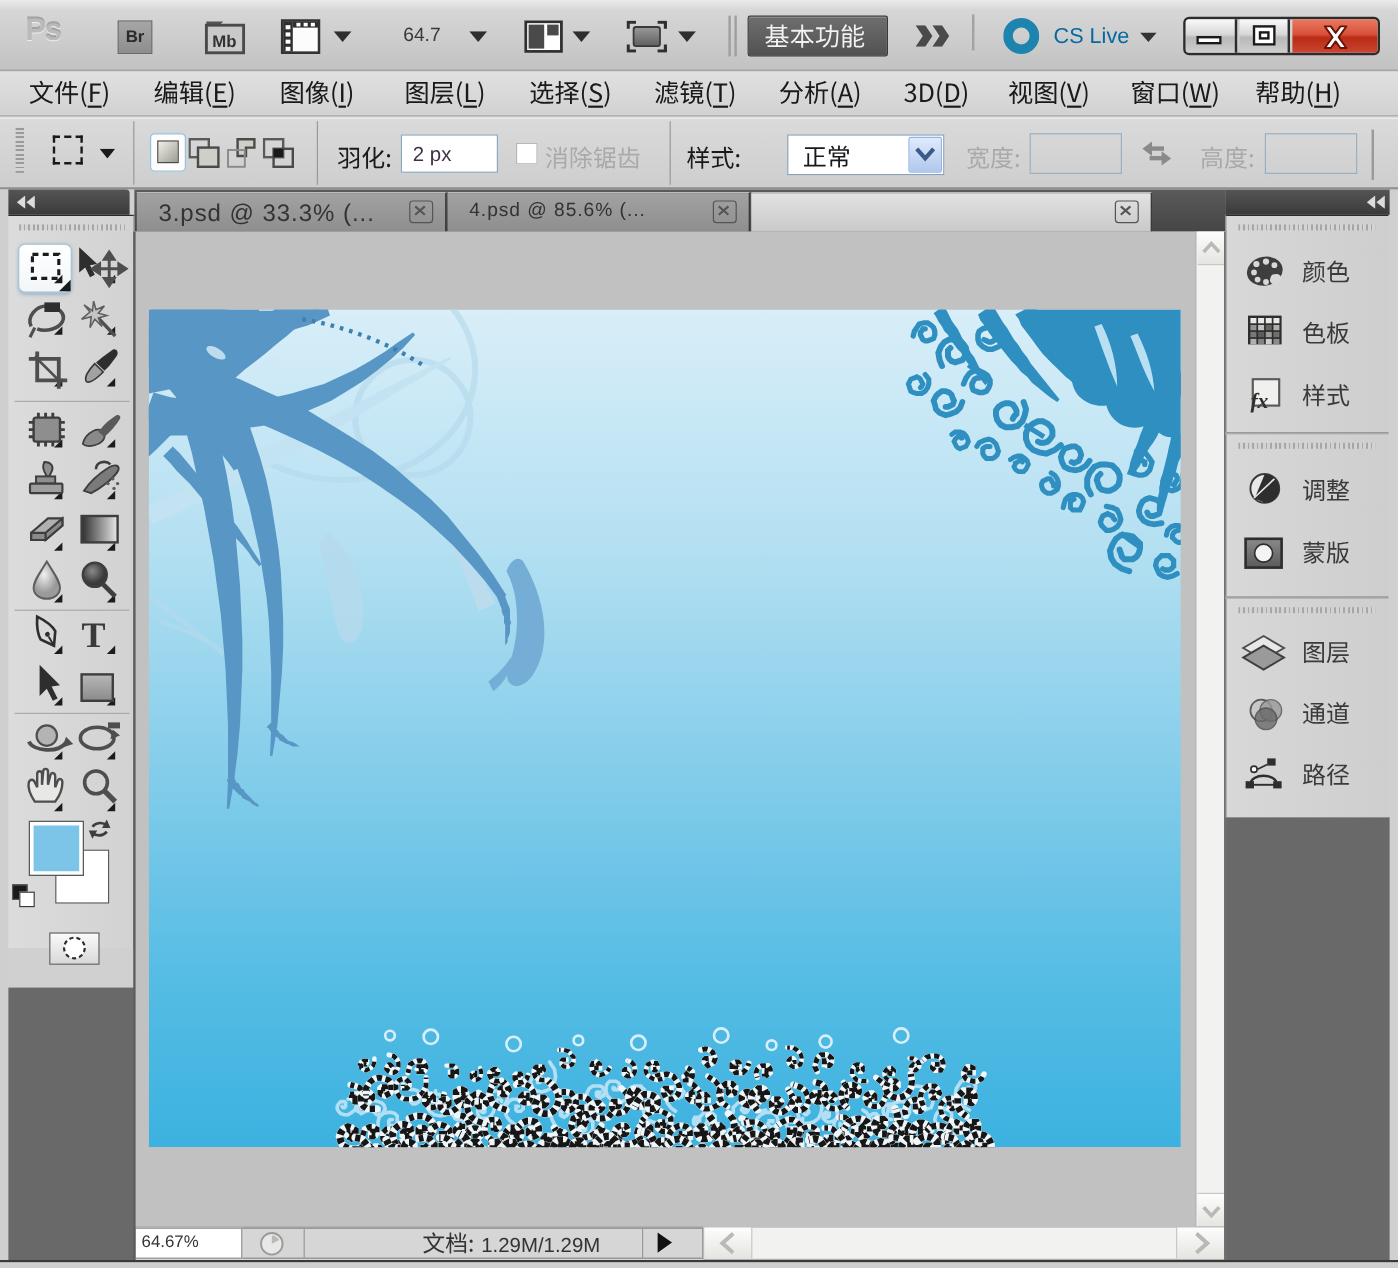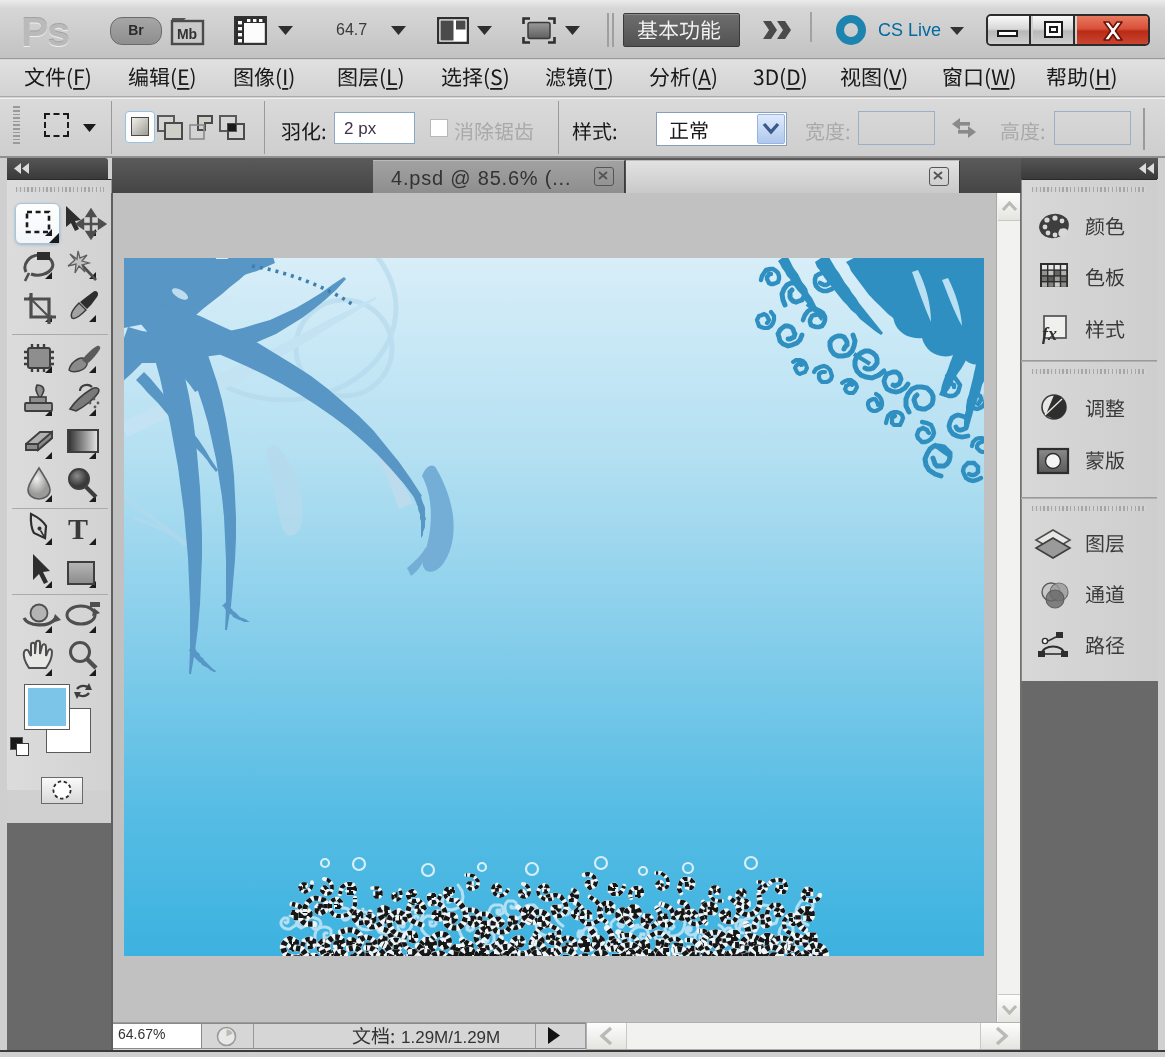--- a/index.html
+++ b/index.html
@@ -2,23 +2,23 @@
 <html><head><meta charset="utf-8"><style>
 html,body{margin:0;padding:0;width:1165px;height:1057px;overflow:hidden;
  font-family:"Liberation Sans",sans-serif;}
 *{box-sizing:border-box}
 .abs{position:absolute}
 </style></head><body>
 <div class="abs" style="left:0;top:0;width:1165px;height:1057px;background:#d4d4d4">
 <div class="abs" style="left:0;top:0;width:1165px;height:59px;
  background:linear-gradient(#ebebeb,#d6d6d6 15%,#cccccc 60%,#c2c2c2);border-bottom:1px solid #9a9a9a"></div>
 <div class="abs" style="left:21px;top:9px;width:44px;height:34px;color:#bababa;
- font-size:41px;font-weight:bold;letter-spacing:-1px;text-shadow:0 1px 0 #eeeeee, 0 -1px 0 #a2a2a2">Ps</div>
-<div class="abs" style="left:110px;top:17px;width:52px;height:28px;background:linear-gradient(#a6a6a6,#8e8e8e);
- border:1.6px solid #6a6a6a;border-radius:12px;color:#2a2a2a;font-weight:bold;font-size:14px;text-align:center;line-height:25px">Br</div>
+ font-size:26px;font-weight:bold;letter-spacing:-1px;text-shadow:0 1px 0 #eeeeee, 0 -1px 0 #a2a2a2">Ps</div>
+<div class="abs" style="left:98px;top:17px;width:29px;height:28px;background:linear-gradient(#a6a6a6,#8e8e8e);
+ border:1.6px solid #6a6a6a;border-radius:0;color:#2a2a2a;font-weight:bold;font-size:14px;text-align:center;line-height:25px">Br</div>
 <svg class="abs" style="left:170px;top:16px" width="35" height="30" viewBox="0 0 35 30">
  <path d="M2 28 L2 5 L13 5 L16 2 L2 2 Z" fill="#555"></path>
  <rect x="2" y="5" width="31" height="23" fill="#c9c9c9" stroke="#4a4a4a" stroke-width="2.4"></rect>
  <text x="17" y="23" font-size="14" font-weight="bold" fill="#333" text-anchor="middle" font-family="Liberation Sans">Mb</text>
     </svg>
 <svg class="abs" style="left:234px;top:16px" width="33" height="29" viewBox="0 0 33 29">
  <rect x="1" y="1" width="31" height="27" fill="#fcfcfc" stroke="#333" stroke-width="2.4"></rect>
  <g fill="#2e2e2e">
   <rect x="2" y="2" width="8" height="25"></rect>
   <rect x="10" y="2" width="21" height="5"></rect>
@@ -140,22 +140,29 @@
         <path d="M26 15 L18 9 L18 21 Z"></path>
       </g>
     </svg>
 <div class="abs" style="left:1054px;top:111px;width:77px;height:34px;border:1.6px solid #9ab0c4"></div>
 <div class="abs" style="left:1143px;top:108px;width:2px;height:42px;background:#9a9a9a"></div>
 <div class="abs" style="left:0;top:158px;width:1165px;height:893px;background:#d0d0d0"></div>
 <div class="abs" style="left:0;top:158px;width:7px;height:893px;background:#cfcfcf"></div>
 <div class="abs" style="left:7px;top:823px;width:105px;height:227px;background:#696969"></div>
 <div class="abs" style="left:1021px;top:681px;width:137px;height:369px;background:#696969"></div>
 <div class="abs" style="left:112px;top:158px;width:909px;height:35px;background:linear-gradient(#5a5a5a,#454545)"></div>
+<div class="abs" style="left:114px;top:160px;width:258px;height:33px;background:linear-gradient(#a2a2a2,#8e8e8e);border-right:1.5px solid #3a3a3a;border-top:1px solid #bbb">
+    <div class="abs" style="left:18px;top:6px;font-size:20px;letter-spacing:0.8px;color:#333;white-space:nowrap">3.psd @ 33.3% (...</div>
+    <div class="abs" style="right:10px;top:6px;width:20px;height:19px;border:1.6px solid #555;border-radius:3px">
+      <svg width="17" height="16">
+          <path d="M4 4 L12 11 M12 4 L4 11" stroke="#555" stroke-width="1.8"></path>
+        </svg></div>
+    </div>
 <div class="abs" style="left:373px;top:160px;width:252px;height:33px;background:linear-gradient(#a2a2a2,#8e8e8e);border-right:1.5px solid #3a3a3a;border-top:1px solid #bbb">
-    <div class="abs" style="left:18px;top:6px;font-size:20px;letter-spacing:0.8px;color:#333;white-space:nowrap">4.psd @ 85.6% (...</div>
+    <div class="abs" style="left:18px;top:6px;font-size:16px;letter-spacing:0.8px;color:#333;white-space:nowrap">4.psd @ 85.6% (...</div>
     <div class="abs" style="right:10px;top:6px;width:20px;height:19px;border:1.6px solid #555;border-radius:3px">
       <svg width="17" height="16">
           <path d="M4 4 L12 11 M12 4 L4 11" stroke="#555" stroke-width="1.8"></path>
         </svg></div>
     </div>
 <div class="abs" style="left:626px;top:160px;width:334px;height:33px;background:linear-gradient(#e2e2e2,#c9c9c9);border-right:1.5px solid #3a3a3a;border-top:1px solid #bbb">
     <div class="abs" style="right:10px;top:6px;width:20px;height:19px;border:1.6px solid #555;border-radius:3px">
       <svg width="17" height="16">
           <path d="M4 4 L12 11 M12 4 L4 11" stroke="#555" stroke-width="1.8"></path>
         </svg></div>

